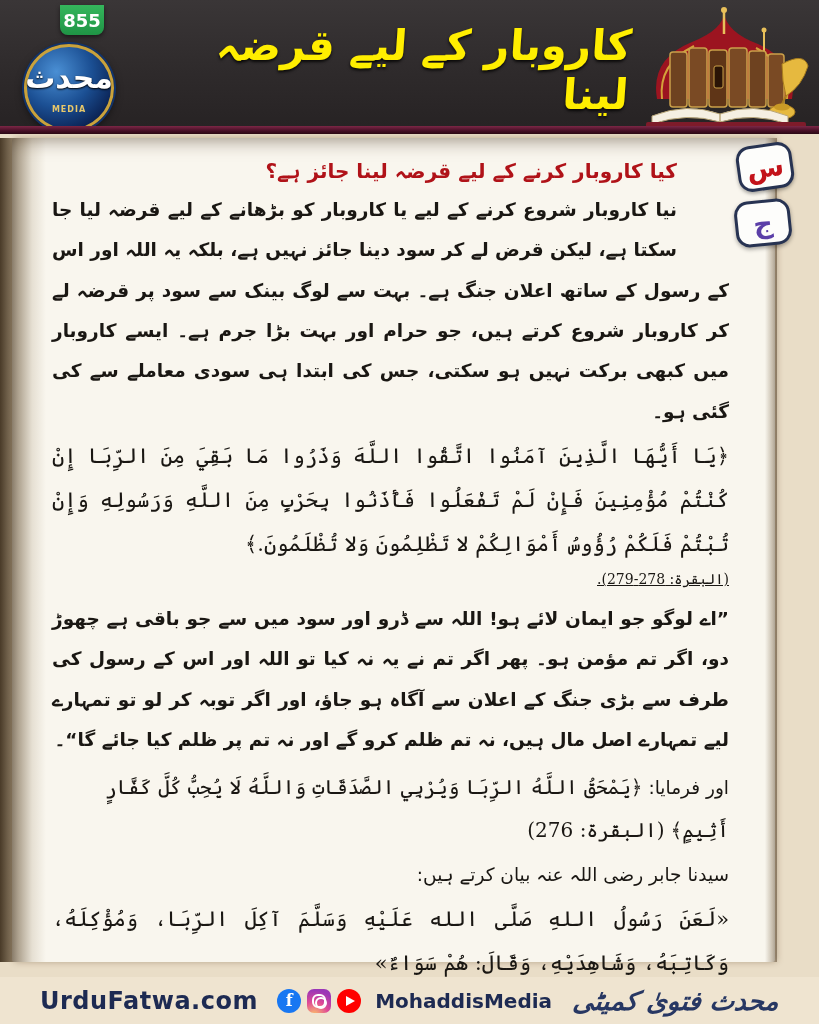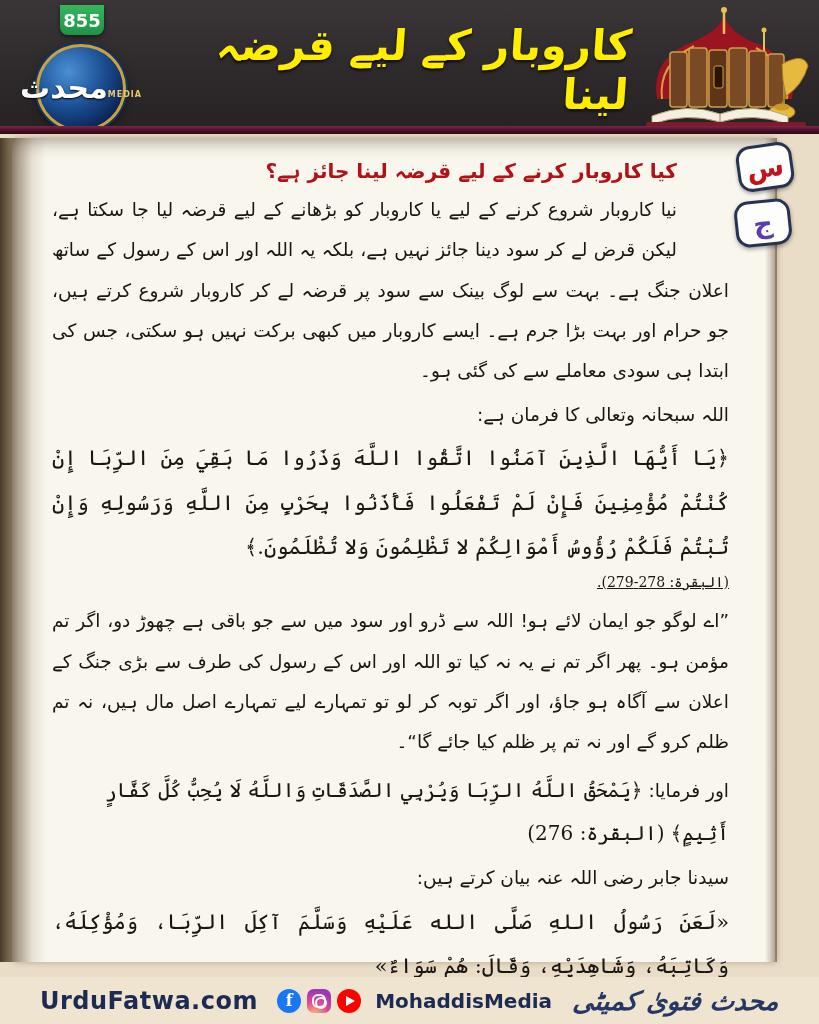--- a/index.html
+++ b/index.html
@@ -21,26 +21,26 @@
     background:linear-gradient(180deg,#7c2746 0%,#4a1128 55%,#2a0814 100%);
   }
   .issue-badge {
     position:absolute; top:5px; left:60px; width:44px; height:30px;
     background:linear-gradient(180deg,#35b65c,#1f9445);
     border-radius:0 0 8px 8px; color:#fff; font-weight:bold; font-size:18px;
     display:flex; align-items:center; justify-content:center;
     box-shadow:0 2px 4px rgba(0,0,0,.5);
   }
   .logo {
-    position:absolute; top:44px; left:36px; width:90px; height:88px;
+    position:absolute; top:44px; left:24px; width:90px; height:88px;
     border-radius:50%;
     background:radial-gradient(circle at 35% 30%, #4a8fd4 0%, #1b4f93 45%, #0a2050 80%, #051230 100%);
     border:3px solid #c9a23c;
     box-shadow:0 0 0 2px #11336b, 0 3px 8px rgba(0,0,0,.6);
-    display:flex; flex-direction:row; align-items:center; justify-content:center;
+    display:flex; flex-direction:column; align-items:center; justify-content:center;
   }
   .logo-arabic { color:#fff; font-size:30px; font-weight:bold; text-shadow:0 1px 2px #000; line-height:1; }
   .logo-media { color:#e8c86a; font-size:8px; font-weight:bold; letter-spacing:1px; margin-top:12px; }
   .main-title {
     position:absolute; top:30px; left:170px; width:460px; height:80px;
     display:flex; align-items:center; justify-content:center;
     color:#ffee00; font-size:42px; font-weight:bold;
     direction:rtl; text-shadow:0 2px 3px rgba(0,0,0,.8);
     transform:skewX(-4deg);
   }
@@ -81,21 +81,21 @@
   .content {
     position:relative; height:100%; padding:14px 46px 0 40px;
     direction:rtl; text-align:justify;
     color:#1a1713;
   }
   .tab-clearance { float:right; width:52px; height:96px; }
 
   .question-line {
     color:#b01218; font-size:20px; font-weight:bold; line-height:1.9;
   }
-  .urdu-body { font-size:18.5px; line-height:2.18; }
+  .urdu-body { font-size:18.5px; line-height:2.18;font-weight:bold; }
   .lead-line { font-size:18.5px; line-height:2.1; text-align:right; margin-top:4px; }
   .arabic-verse {
     font-family:"DejaVu Serif", serif; font-size:21px; line-height:2.1;
     text-align:justify; margin-top:2px;
   }
   .citation-left { direction:rtl; text-align:right; font-family:"DejaVu Serif", serif; font-size:14px; line-height:1.9;text-decoration:underline; }
   .inline-verse-line { font-size:18.5px; line-height:2.15; text-align:right; margin-top:6px; }
   .inline-verse-line .arabic-inline { font-family:"DejaVu Serif", serif; font-size:20px; }
   .translation { margin-top:6px; }
 
@@ -185,21 +185,20 @@
         <span>ج</span>
       </div>
 
       <div class="content">
         <div class="tab-clearance"></div>
 
         <p class="question-line">کیا کاروبار کرنے کے لیے قرضہ لینا جائز ہے؟</p>
 
         <p class="urdu-body">نیا کاروبار شروع کرنے کے لیے یا کاروبار کو بڑھانے کے لیے قرضہ لیا جا سکتا ہے، لیکن قرض لے کر سود دینا جائز نہیں ہے، بلکہ یہ اللہ اور اس کے رسول کے ساتھ اعلان جنگ ہے۔ بہت سے لوگ بینک سے سود پر قرضہ لے کر کاروبار شروع کرتے ہیں، جو حرام اور بہت بڑا جرم ہے۔ ایسے کاروبار میں کبھی برکت نہیں ہو سکتی، جس کی ابتدا ہی سودی معاملے سے کی گئی ہو۔</p>
 
-        <p class="lead-line">اللہ سبحانہ وتعالی کا فرمان ہے:</p>
         <p class="arabic-verse">﴿يَا أَيُّهَا الَّذِينَ آمَنُوا اتَّقُوا اللَّهَ وَذَرُوا مَا بَقِيَ مِنَ الرِّبَا إِنْ كُنْتُمْ مُؤْمِنِينَ فَإِنْ لَمْ تَفْعَلُوا فَأْذَنُوا بِحَرْبٍ مِنَ اللَّهِ وَرَسُولِهِ وَإِنْ تُبْتُمْ فَلَكُمْ رُؤُوسُ أَمْوَالِكُمْ لا تَظْلِمُونَ وَلا تُظْلَمُونَ.﴾</p>
         <p class="citation-left">(البقرة: 278-279).</p>
 
         <p class="urdu-body translation">”اے لوگو جو ایمان لائے ہو! اللہ سے ڈرو اور سود میں سے جو باقی ہے چھوڑ دو، اگر تم مؤمن ہو۔ پھر اگر تم نے یہ نہ کیا تو اللہ اور اس کے رسول کی طرف سے بڑی جنگ کے اعلان سے آگاہ ہو جاؤ، اور اگر توبہ کر لو تو تمہارے لیے تمہارے اصل مال ہیں، نہ تم ظلم کرو گے اور نہ تم پر ظلم کیا جائے گا“۔</p>
 
         <p class="inline-verse-line">
           <span>اور فرمایا:</span>
           <span class="arabic-inline">﴿يَمْحَقُ اللَّهُ الرِّبَا وَيُرْبِي الصَّدَقَاتِ وَاللَّهُ لَا يُحِبُّ كُلَّ كَفَّارٍ أَثِيمٍ﴾</span>
           <span class="arabic-inline">(البقرة: 276)</span>
         </p>

